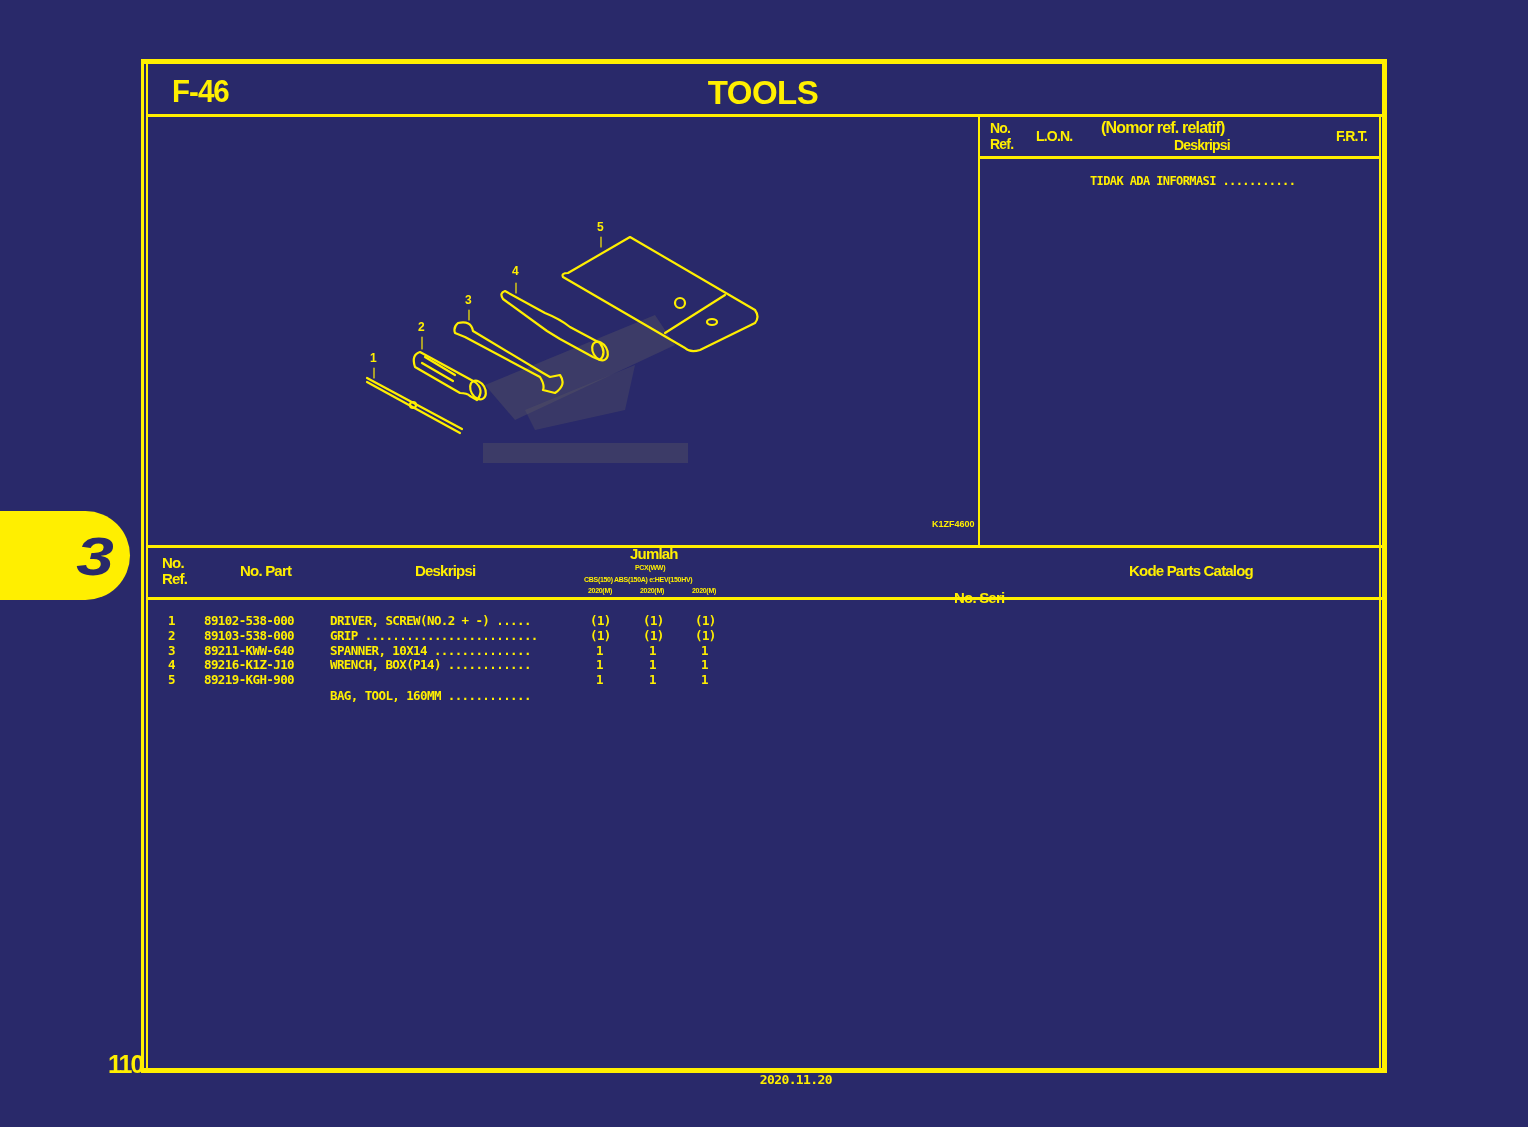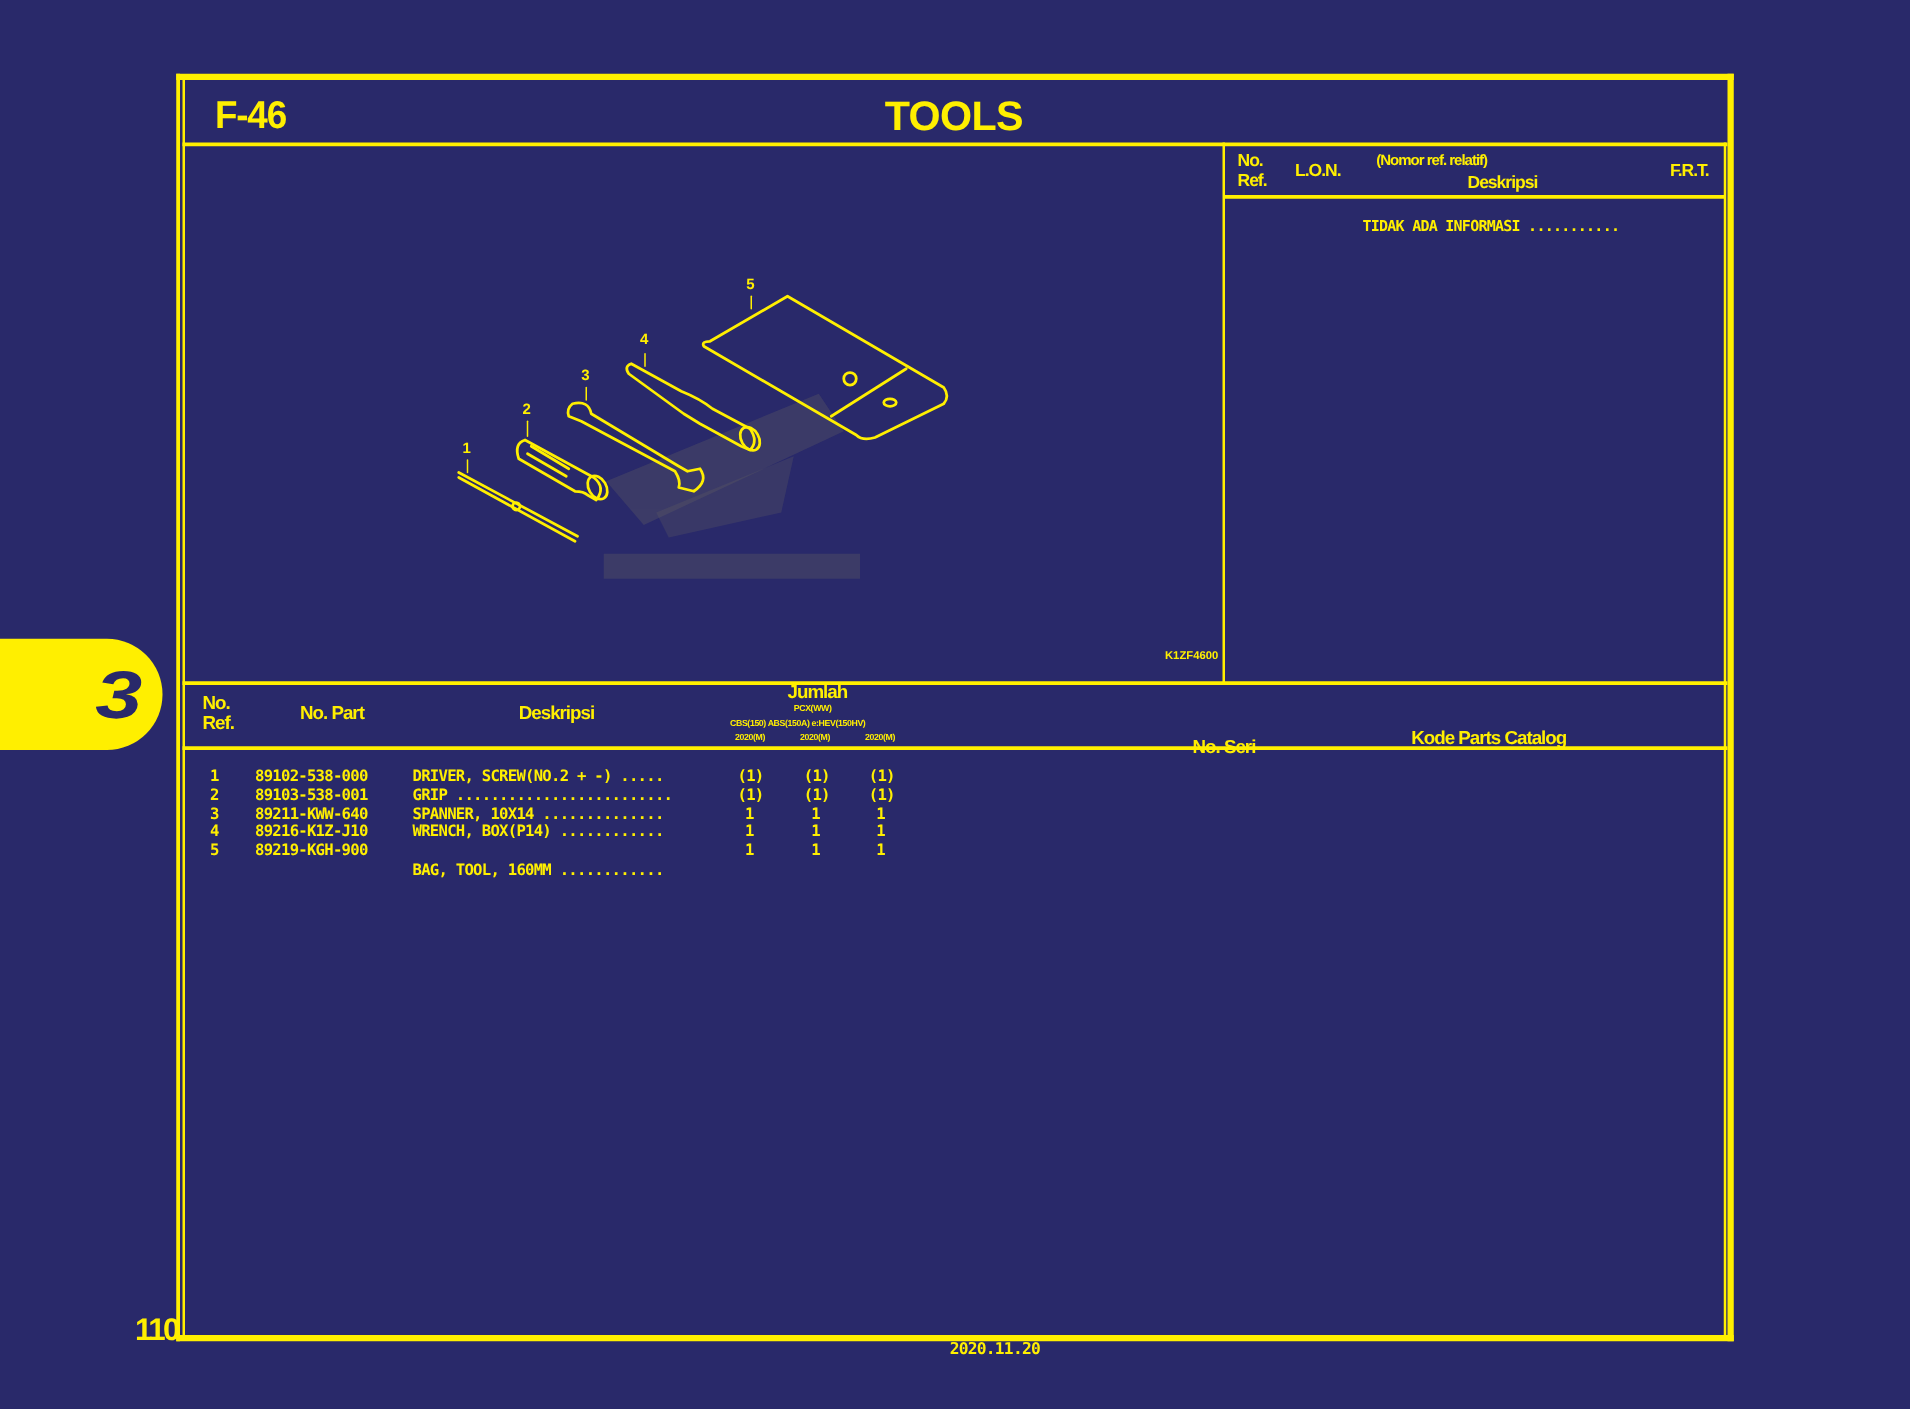--- a/index.html
+++ b/index.html
@@ -49,21 +49,21 @@
 
 <div class="abs y" style="left:978px; top:114px; width:2px; height:432px;"></div>
 
 <div class="abs y" style="left:1379px; top:114px; width:2px; height:954px;"></div>
 
 <div class="abs hdr" style="left:990px; top:120px; font-size:14px; line-height:16px;">
   <div>No.</div>
   <div>Ref.</div>
 </div>
 <div class="abs hdr" style="left:1036px; top:128px; font-size:14px;">L.O.N.</div>
-<div class="abs hdr" style="left:1101px; top:120px; font-size:12px;">(Nomor ref. relatif)</div>
+<div class="abs hdr" style="left:1101px; top:120px; font-size:16px;">(Nomor ref. relatif)</div>
 <div class="abs hdr" style="left:1174px; top:137px; font-size:14px;">Deskripsi</div>
 <div class="abs hdr" style="left:1336px; top:128px; font-size:14px;">F.R.T.</div>
 <div class="abs y hline" style="left:980px; top:156px; width:400px;"></div>
 <div class="abs mono" style="left:1090px; top:174px; font-size:12px;">TIDAK ADA INFORMASI ...........</div>
 
 <div class="abs illus">
   <svg width="420" height="260" viewBox="0 0 420 260" xmlns="http://www.w3.org/2000/svg">
 
     <g fill="#6d6a60" opacity="0.8">
       <path d="M130 170 L300 100 L320 130 L160 205 Z" opacity="0.35"></path>
@@ -122,35 +122,35 @@
 </div>
 <div class="abs hdr" style="left:240px; top:563px;">No. Part</div>
 <div class="abs hdr" style="left:415px; top:563px;">Deskripsi</div>
 <div class="abs hdr" style="left:630px; top:546px;">Jumlah</div>
 <div class="abs hdr-small" style="left:635px; top:563px;">PCX(WW)</div>
 <div class="abs hdr-small" style="left:584px; top:575px;">CBS(150) ABS(150A) e:HEV(150HV)</div>
 <div class="abs hdr-small" style="left:588px; top:586px;">2020(M)</div>
 <div class="abs hdr-small" style="left:640px; top:586px;">2020(M)</div>
 <div class="abs hdr-small" style="left:692px; top:586px;">2020(M)</div>
 <div class="abs hdr" style="left:954px; top:590px;">No. Seri</div>
-<div class="abs hdr" style="left:1129px; top:563px;margin-top:20px;">Kode Parts Catalog</div>
+<div class="abs hdr" style="left:1129px; top:563px;">Kode Parts Catalog</div>
 <div class="abs y hline" style="left:146px; top:597px; width:1236px;"></div>
 
 <div class="abs" style="left:168px; top:614px;">
   <div class="abs" style="left:0; top:0; width:600px; height:15px;">
     <span class="abs mono" style="left:0;">1</span>
     <span class="abs mono" style="left:36px;">89102-538-000</span>
     <span class="abs mono" style="left:162px;">DRIVER, SCREW(NO.2 + -) .....</span>
     <span class="abs mono" style="left:422px;">(1)</span>
     <span class="abs mono" style="left:475px;">(1)</span>
     <span class="abs mono" style="left:527px;">(1)</span>
   </div>
   <div class="abs" style="left:0; top:14.8px; width:600px; height:15px;">
     <span class="abs mono" style="left:0;">2</span>
-    <span class="abs mono" style="left:36px;">89103-538-001</span>
+    <span class="abs mono" style="left:36px;">89103-538-000</span>
     <span class="abs mono" style="left:162px;">GRIP .........................</span>
     <span class="abs mono" style="left:422px;">(1)</span>
     <span class="abs mono" style="left:475px;">(1)</span>
     <span class="abs mono" style="left:527px;">(1)</span>
   </div>
   <div class="abs" style="left:0; top:29.6px; width:600px; height:15px;">
     <span class="abs mono" style="left:0;">3</span>
     <span class="abs mono" style="left:36px;">89211-KWW-640</span>
     <span class="abs mono" style="left:162px;">SPANNER, 10X14 ..............</span>
     <span class="abs mono" style="left:428px;">1</span>

